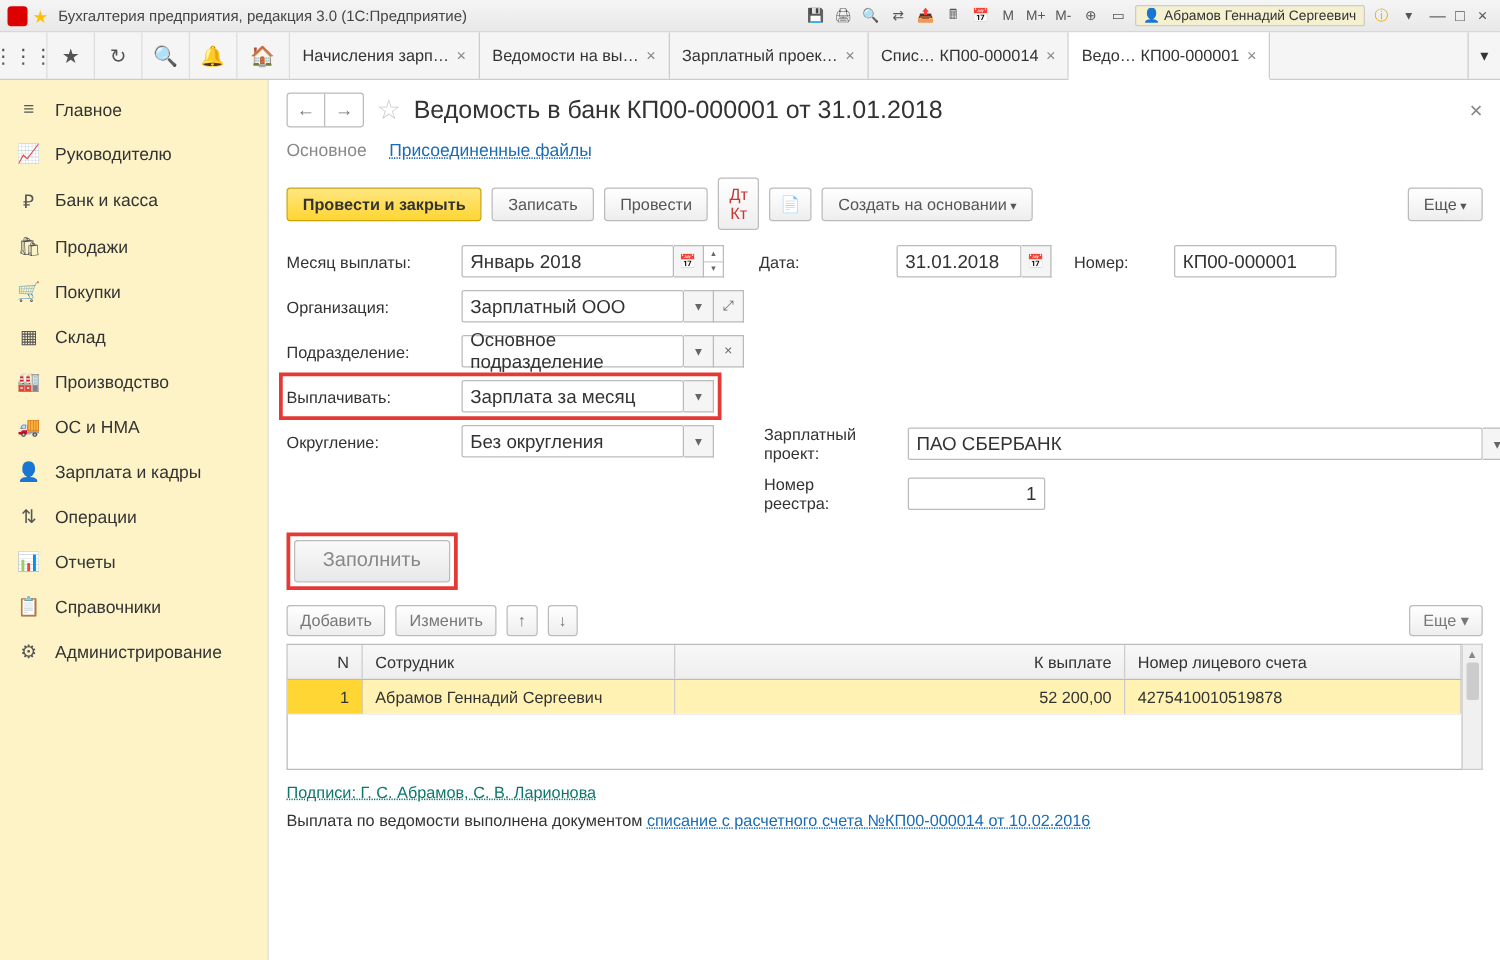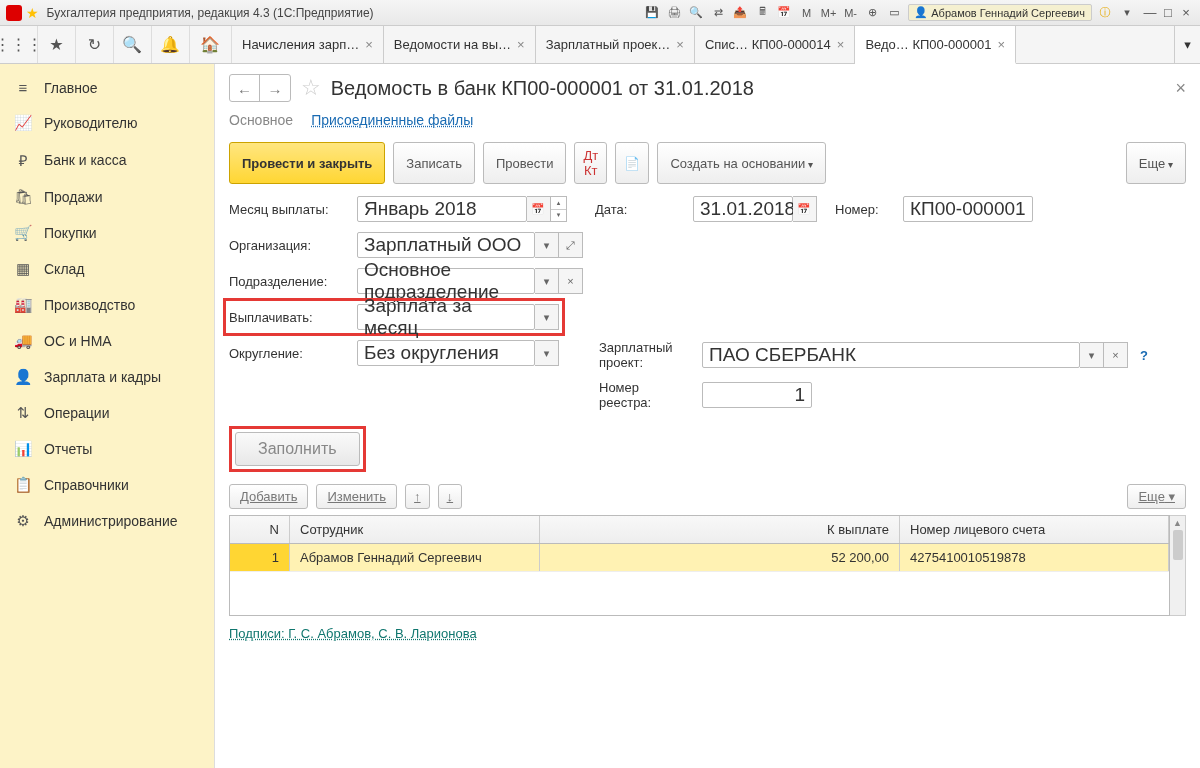--- a/index.html
+++ b/index.html
@@ -34,43 +34,43 @@
 .nav-btn { width: 30px; height: 26px; display: flex; align-items: center; justify-content: center; cursor: pointer; color: #777; font-size: 15px;}
 .nav-btn:first-child { border-right: 1px solid #bbb;}
 .star-btn { font-size: 22px; color: #ccc; cursor: pointer;}
 .doc-title { font-size: 20px; color: #333;}
 .doc-close { margin-left: auto; font-size: 18px; color: #888; cursor: pointer;}
 
 .subtabs { display: flex; gap: 18px; margin-bottom: 14px; font-size: 14px;}
 .subtab { color: #888; cursor: pointer;}
 .subtab.link { color: #1a6bb3; text-decoration: underline dotted;}
 
-.action-row { display: flex; gap: 8px; margin-bottom: 12px; }
+.action-row { display: flex; gap: 8px; margin-bottom: 12px; align-items: center;}
 .btn { border: 1px solid #bbb; background: linear-gradient(#fff,#eee); padding: 5px 12px; border-radius: 3px; cursor: pointer; font-size: 13px; color: #555;}
 .btn.primary { background: linear-gradient(#ffe680,#ffd633); border-color: #cca300; color: #333; font-weight: bold;}
 .btn.icon-only { padding: 5px 8px;}
 .btn.dd::after { content: " ▾"; font-size: 10px;}
 .spacer { flex: 1;}
 
 .form-row { display: flex; align-items: center; margin-bottom: 10px; gap: 8px;}
 .form-label { width: 120px; font-size: 13px; color: #333;}
-.input { border: 1px solid #bbb; padding: 4px 6px; font-size: 19px; background: #fff; border-radius: 2px; height: 26px; display: flex; align-items: center;}
+.input { border: 1px solid #bbb; padding: 4px 6px; font-size: 15px; background: #fff; border-radius: 2px; height: 26px; display: flex; align-items: center; margin-left: 12px;}
 .input-group { display: flex;}
 .input-addon { border: 1px solid #bbb; border-left: none; width: 24px; height: 26px; display: flex; align-items: center; justify-content: center; background: #f5f5f5; cursor: pointer; font-size: 11px; color: #666;}
 .highlight-red { border: 3px solid #e53935; padding: 3px; margin: -6px; }
 .highlight-wrap { display: inline-block; }
 
 .two-col { display: flex; gap: 40px; align-items: flex-start;}
 .col { }
 
 .fill-btn-wrap { border: 3px solid #e53935; display: inline-block; padding: 3px; margin-bottom: 12px; margin-top: 6px;}
 .fill-btn { border: 1px solid #bbb; background: linear-gradient(#fafafa,#e8e8e8); padding: 7px 22px; font-size: 16px; color: #888; cursor: pointer; border-radius: 3px;}
 
 .table-toolbar { display: flex; gap: 8px; margin-bottom: 6px;}
-.tbl-btn { border: 1px solid #bbb; background: linear-gradient(#fff,#eee); padding: 4px 10px; border-radius: 3px; cursor: pointer; font-size: 13px; color: #777; text-decoration: underline;}
+.tbl-btn { border: 1px solid #bbb; background: linear-gradient(#fff,#eee); padding: 4px 10px; border-radius: 3px; cursor: pointer; font-size: 13px; color: #777;}
 .tbl-btn.icon { padding: 4px 8px;}
 
 .data-table { border: 1px solid #bbb; width: 100%; }
 .dt-head { display: flex; background: linear-gradient(#f8f8f8,#eee); border-bottom: 1px solid #bbb;}
 .dt-cell { padding: 6px 10px; border-right: 1px solid #ccc; font-size: 13px;}
 .dt-body { }
 .dt-row { display: flex; }
 .dt-row.selected { background: #fff2b3;}
 .dt-row .dt-cell:first-child { background: #ffd633;}
 .c-n { width: 60px; text-align: right;}
@@ -93,21 +93,21 @@
 .dt-main { flex: 1; }
 .scrollbar-v { width: 16px; background: #f0f0f0; border: 1px solid #ccc; border-left: none; display: flex; flex-direction: column; align-items: center; padding: 2px 0;}
 .scroll-thumb { width: 10px; height: 30px; background: #ccc; border-radius: 2px; margin-top: 2px;}
 </style>
 </head>
 <body>
 
 <div class="titlebar">
   <div class="tb-logo"></div>
   <span class="tb-star">★</span>
-  <span class="tb-title">Бухгалтерия предприятия, редакция 4.3  (1С:Предприятие)</span>
+  <span class="tb-title">Бухгалтерия предприятия, редакция 3.0  (1С:Предприятие)</span>
   <div class="tb-icons">
     <span class="tb-icon">💾</span>
     <span class="tb-icon">🖨</span>
     <span class="tb-icon">🔍</span>
     <span class="tb-icon">⇄</span>
     <span class="tb-icon">📤</span>
     <span class="tb-icon">🖩</span>
     <span class="tb-icon">📅</span>
     <span class="tb-icon">M</span>
     <span class="tb-icon">M+</span>
@@ -298,21 +298,21 @@
           <div class="input-group">
             <div class="input" style="width:178px">Без округления</div>
             <div class="input-addon">▾</div>
           </div>
         </div>
       </div>
       <div class="col">
         <div class="form-row">
           <span class="form-label" style="width:95px">Зарплатный проект:</span>
           <div class="input-group">
-            <div class="input" style="width:378px">ПАО СБЕРБАНК</div>
+            <div class="input" style="width:460px">ПАО СБЕРБАНК</div>
             <div class="input-addon">▾</div>
             <div class="input-addon">×</div>
           </div>
           <span class="help-q">?</span>
         </div>
         <div class="form-row">
           <span class="form-label" style="width:95px">Номер реестра:</span>
           <div class="input" style="width:110px;text-align:right;justify-content:flex-end">1</div>
         </div>
       </div>
@@ -353,14 +353,17 @@
       </div>
       <div class="scrollbar-v">
         <span style="font-size:9px;color:#888">▲</span>
         <div class="scroll-thumb"></div>
       </div>
     </div>
 
     <div class="footer-links">
       <span class="link-green">Подписи: Г. С. Абрамов, С. В. Ларионова</span>
     </div>
+    <div class="footer-text">
+      <span>Выплата по ведомости выполнена документом </span><span class="link-blue">списание с расчетного счета №КП00-000014 от 10.02.2016</span>
+    </div>
   </div>
 </div>
 
 </body></html>

